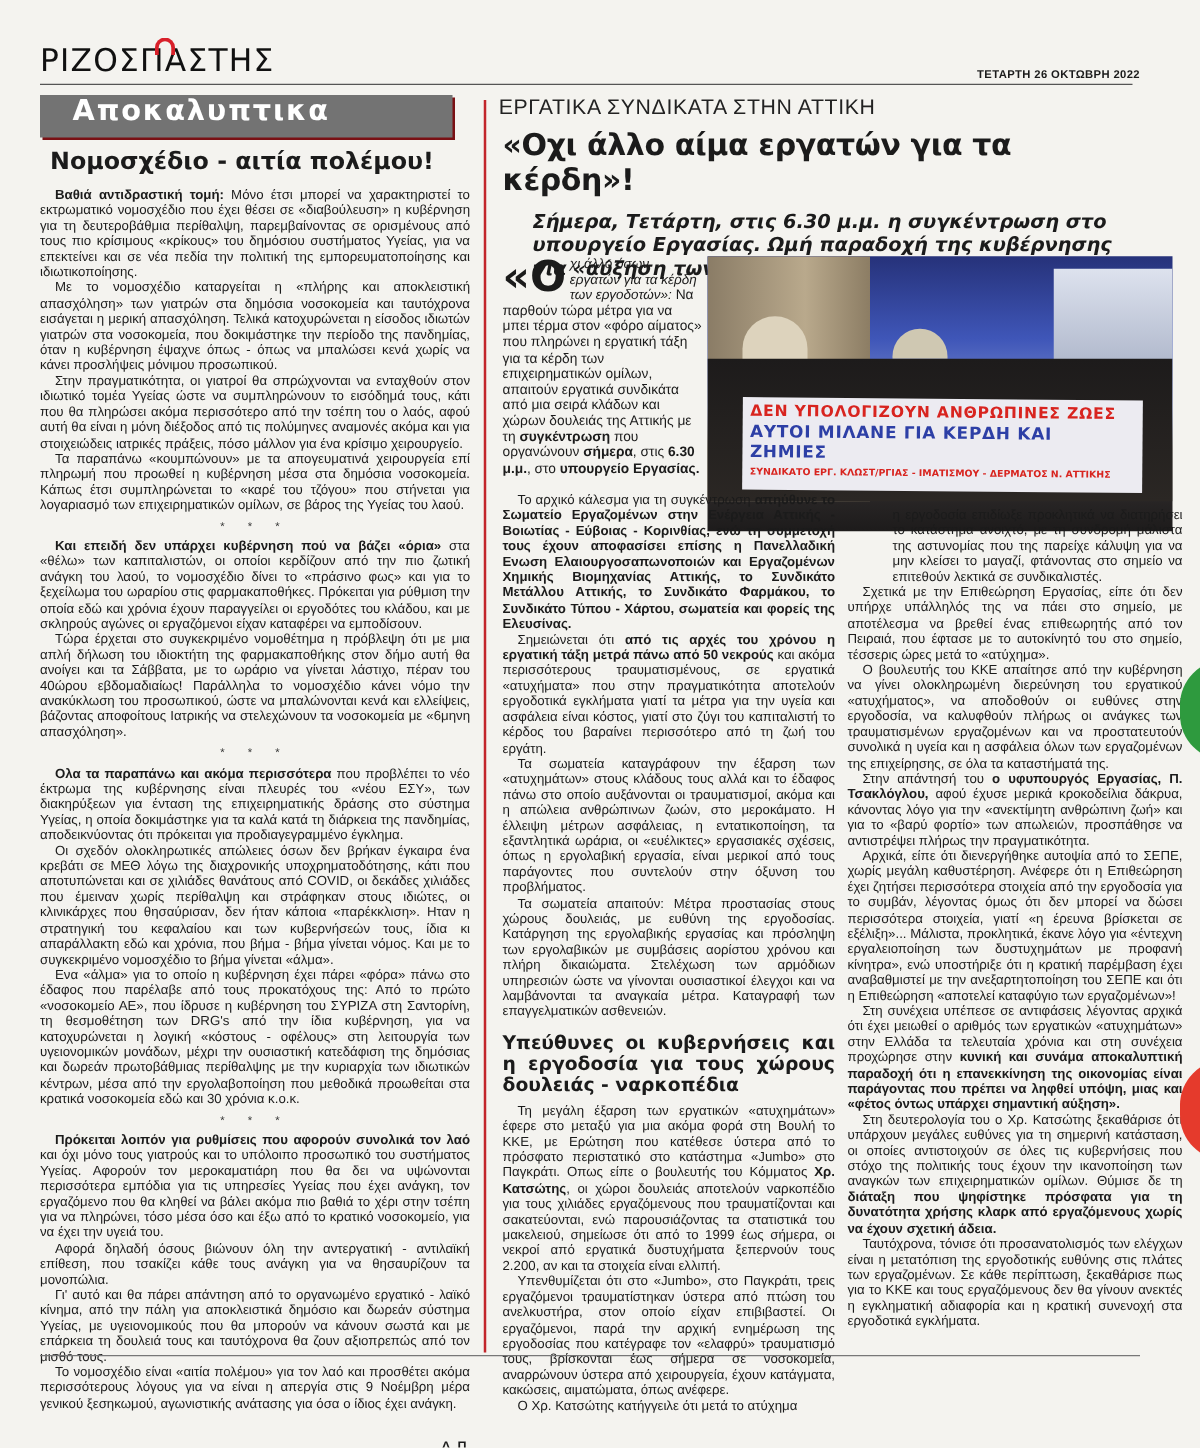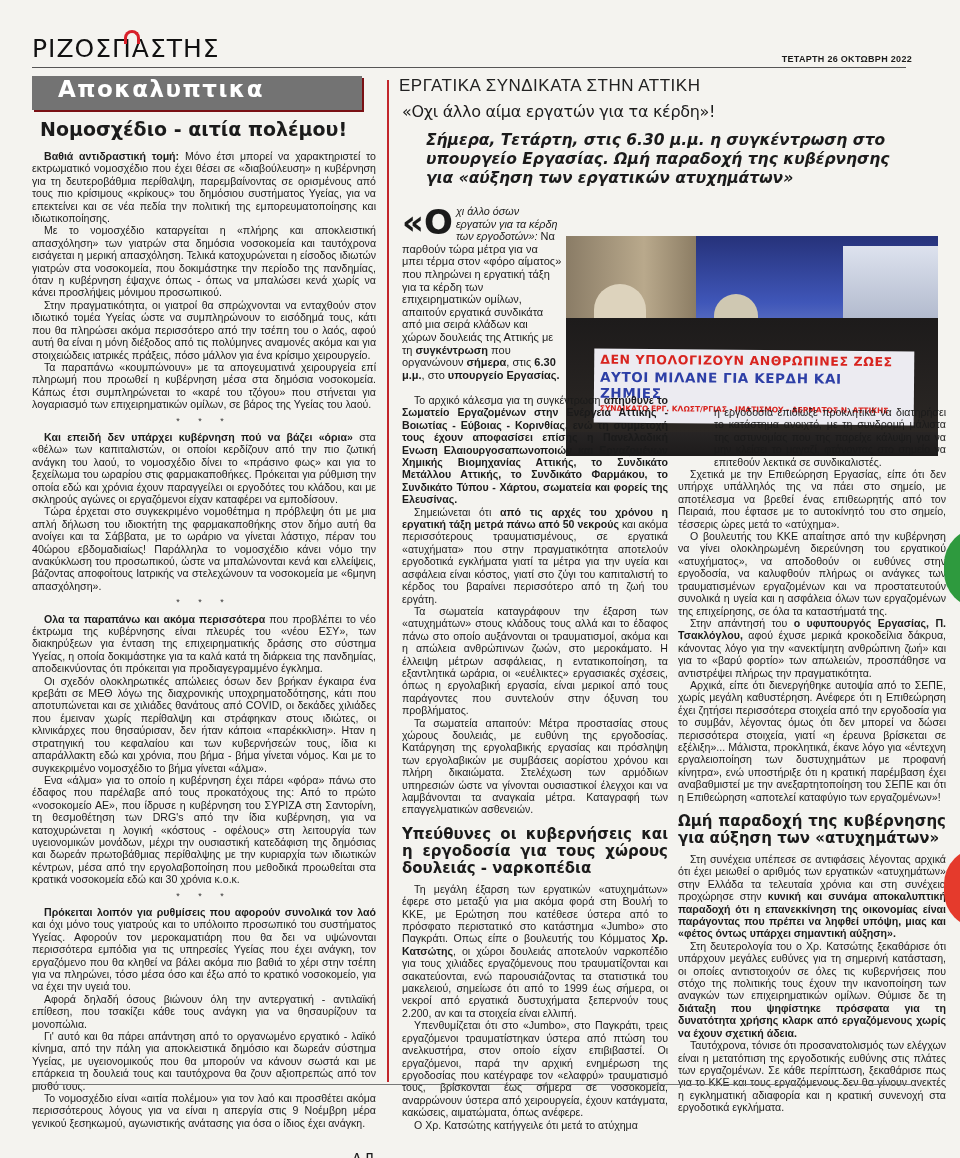--- a/index.html
+++ b/index.html
@@ -21,25 +21,25 @@
   .body-text p { text-indent: 12px; }
   .body-text b { font-weight: bold; }
   .stars { text-align: center; font-size: 9px; letter-spacing: 8px; margin: 4px 0 4px; color: #333; }
   .signature { text-align: right; font-size: 10px; font-weight: bold; margin-top: 23px; }
 
   .col-rule { position: absolute; left: 387px; top: 80px; width: 2px; height: 1002px; background: #c2262b; }
 
   
   .right { position: absolute; left: 398px; top: 76px; width: 520px; }
   .kicker2 { font-size: 17px; letter-spacing: 0.5px; color: #222; margin-left: 1px; }
-  .headline { font-family: "DejaVu Sans", sans-serif; font-weight: 400; font-size: 16px; margin: 6px 0 0 4px; letter-spacing: -0.3px; }
+  .headline { font-family: "DejaVu Sans", sans-serif; font-weight: 700; font-size: 24px; margin: 6px 0 0 4px; letter-spacing: -0.3px; }
   .deck { font-family: "DejaVu Sans", sans-serif; font-style: italic; font-weight: bold; font-size: 15.5px; line-height: 19px; margin: 10px 0 0 28px; }
 
   .photo { position: absolute; left: 566px; top: 205px; width: 372px; height: 220px; overflow: hidden;
-    background: linear-gradient(180deg, #26327a 0%, #3f56b8 30%, #7d8fcf 55%, #3a3636 70%, #1d1b1b 100%); margin-top: 31px; }
+    background: linear-gradient(180deg, #26327a 0%, #3f56b8 30%, #7d8fcf 55%, #3a3636 70%, #1d1b1b 100%); }
   .photo .wall { position: absolute; left: 0; top: 0; width: 130px; height: 196px; background: linear-gradient(90deg, #8a7c66, #b9a98c 60%, #8c7d64); }
   .photo .arch { position: absolute; left: 28px; top: 48px; width: 52px; height: 64px; background: #ddd3bd; border-radius: 26px 26px 0 0; }
   .photo .building { position: absolute; right: 0; top: 10px; width: 95px; height: 90px; background: linear-gradient(180deg, #dde2ee, #a8b1c6); }
   .photo .dome { position: absolute; left: 148px; top: 58px; width: 44px; height: 24px; background: #cfc8b2; border-radius: 22px 22px 0 0; }
   .photo .crowd { position: absolute; left: 0; top: 82px; width: 372px; height: 114px; background: linear-gradient(180deg, #1d1b1b, #2b2724); }
   .banner { position: absolute; left: 28px; top: 114px; width: 320px; height: 74px; background: #ecebf1; transform: rotate(0.5deg); font-family: "DejaVu Sans", sans-serif; font-weight: bold; padding: 3px 6px; }
   .banner .l1 { color: #d8241f; font-size: 12.5px; letter-spacing: 0.6px; }
   .banner .l2 { color: #2d3fa6; font-size: 13.5px; letter-spacing: 0.6px; margin-top: 2px; }
   .banner .l3 { color: #d8241f; font-size: 7.5px; margin-top: 3px; }
 
@@ -132,21 +132,20 @@
     <p><span>Υπενθυμίζεται ότι στο «Jumbo», στο Παγκράτι, τρεις εργαζόμενοι τραυματίστηκαν ύστερα από πτώση του ανελκυστήρα, στον οποίο είχαν επιβιβαστεί. Οι εργαζόμενοι, παρά την αρχική ενημέρωση της εργοδοσίας που κατέγραφε τον «ελαφρύ» τραυματισμό τους, βρίσκονται έως σήμερα σε νοσοκομεία, αναρρώνουν ύστερα από χειρουργεία, έχουν κατάγματα, κακώσεις, αιματώματα, όπως ανέφερε.</span></p>
     <p><span>Ο Χρ. Κατσώτης κατήγγειλε ότι μετά το ατύχημα</span></p>
   </div>
 
 <div class="rt-col body-text" id="rt-body" style="top:406px;">
     <p style="text-indent: 0px; margin-left: 36px;"><span>η εργοδοσία επιδίωξε προκλητικά να διατηρήσει το κατάστημα ανοιχτό, με τη συνδρομή μάλιστα της αστυνομίας που της παρείχε κάλυψη για να μην κλείσει το μαγαζί, φτάνοντας στο σημείο να επιτεθούν λεκτικά σε συνδικαλιστές.</span></p>
     <p><span>Σχετικά με την Επιθεώρηση Εργασίας, είπε ότι δεν υπήρχε υπάλληλός της να πάει στο σημείο, με αποτέλεσμα να βρεθεί ένας επιθεωρητής από τον Πειραιά, που έφτασε με το αυτοκίνητό του στο σημείο, τέσσερις ώρες μετά το «ατύχημα».</span></p>
     <p><span>Ο βουλευτής του ΚΚΕ απαίτησε από την κυβέρνηση να γίνει ολοκληρωμένη διερεύνηση του εργατικού «ατυχήματος», να αποδοθούν οι ευθύνες στην εργοδοσία, να καλυφθούν πλήρως οι ανάγκες των τραυματισμένων εργαζομένων και να προστατευτούν συνολικά η υγεία και η ασφάλεια όλων των εργαζομένων της επιχείρησης, σε όλα τα καταστήματά της.</span></p>
     <p><span>Στην απάντησή του </span><b>ο υφυπουργός Εργασίας, Π. Τσακλόγλου,</b><span> αφού έχυσε μερικά κροκοδείλια δάκρυα, κάνοντας λόγο για την «ανεκτίμητη ανθρώπινη ζωή» και για το «βαρύ φορτίο» των απωλειών, προσπάθησε να αντιστρέψει πλήρως την πραγματικότητα.</span></p>
     <p><span>Αρχικά, είπε ότι διενεργήθηκε αυτοψία από το ΣΕΠΕ, χωρίς μεγάλη καθυστέρηση. Ανέφερε ότι η Επιθεώρηση έχει ζητήσει περισσότερα στοιχεία από την εργοδοσία για το συμβάν, λέγοντας όμως ότι δεν μπορεί να δώσει περισσότερα στοιχεία, γιατί «η έρευνα βρίσκεται σε εξέλιξη»... Μάλιστα, προκλητικά, έκανε λόγο για «έντεχνη εργαλειοποίηση των δυστυχημάτων με προφανή κίνητρα», ενώ υποστήριξε ότι η κρατική παρέμβαση έχει αναβαθμιστεί με την ανεξαρτητοποίηση του ΣΕΠΕ και ότι η Επιθεώρηση «αποτελεί καταφύγιο των εργαζομένων»!</span></p>
-    <div class="sub-head">Ωμή παραδοχή της κυβέρνησης για αύξηση των «ατυχημάτων»</div>
     <p><span>Στη συνέχεια υπέπεσε σε αντιφάσεις λέγοντας αρχικά ότι έχει μειωθεί ο αριθμός των εργατικών «ατυχημάτων» στην Ελλάδα τα τελευταία χρόνια και στη συνέχεια προχώρησε στην </span><b>κυνική και συνάμα αποκαλυπτική παραδοχή ότι η επανεκκίνηση της οικονομίας είναι παράγοντας που πρέπει να ληφθεί υπόψη, μιας και «φέτος όντως υπάρχει σημαντική αύξηση».</b></p>
     <p><span>Στη δευτερολογία του ο Χρ. Κατσώτης ξεκαθάρισε ότι υπάρχουν μεγάλες ευθύνες για τη σημερινή κατάσταση, οι οποίες αντιστοιχούν σε όλες τις κυβερνήσεις που στόχο της πολιτικής τους έχουν την ικανοποίηση των αναγκών των επιχειρηματικών ομίλων. Θύμισε δε τη </span><b>διάταξη που ψηφίστηκε πρόσφατα για τη δυνατότητα χρήσης κλαρκ από εργαζόμενους χωρίς να έχουν σχετική άδεια.</b></p>
     <p><span>Ταυτόχρονα, τόνισε ότι προσανατολισμός των ελέγχων είναι η μετατόπιση της εργοδοτικής ευθύνης στις πλάτες των εργαζομένων. Σε κάθε περίπτωση, ξεκαθάρισε πως για το ΚΚΕ και τους εργαζόμενους δεν θα γίνουν ανεκτές η εγκληματική αδιαφορία και η κρατική συνενοχή στα εργοδοτικά εγκλήματα.</span></p>
   </div>
 
 <div class="dot dot-green"></div>
 <div class="dot dot-red"></div>
 
 <div class="bottom-rule"></div>
 

